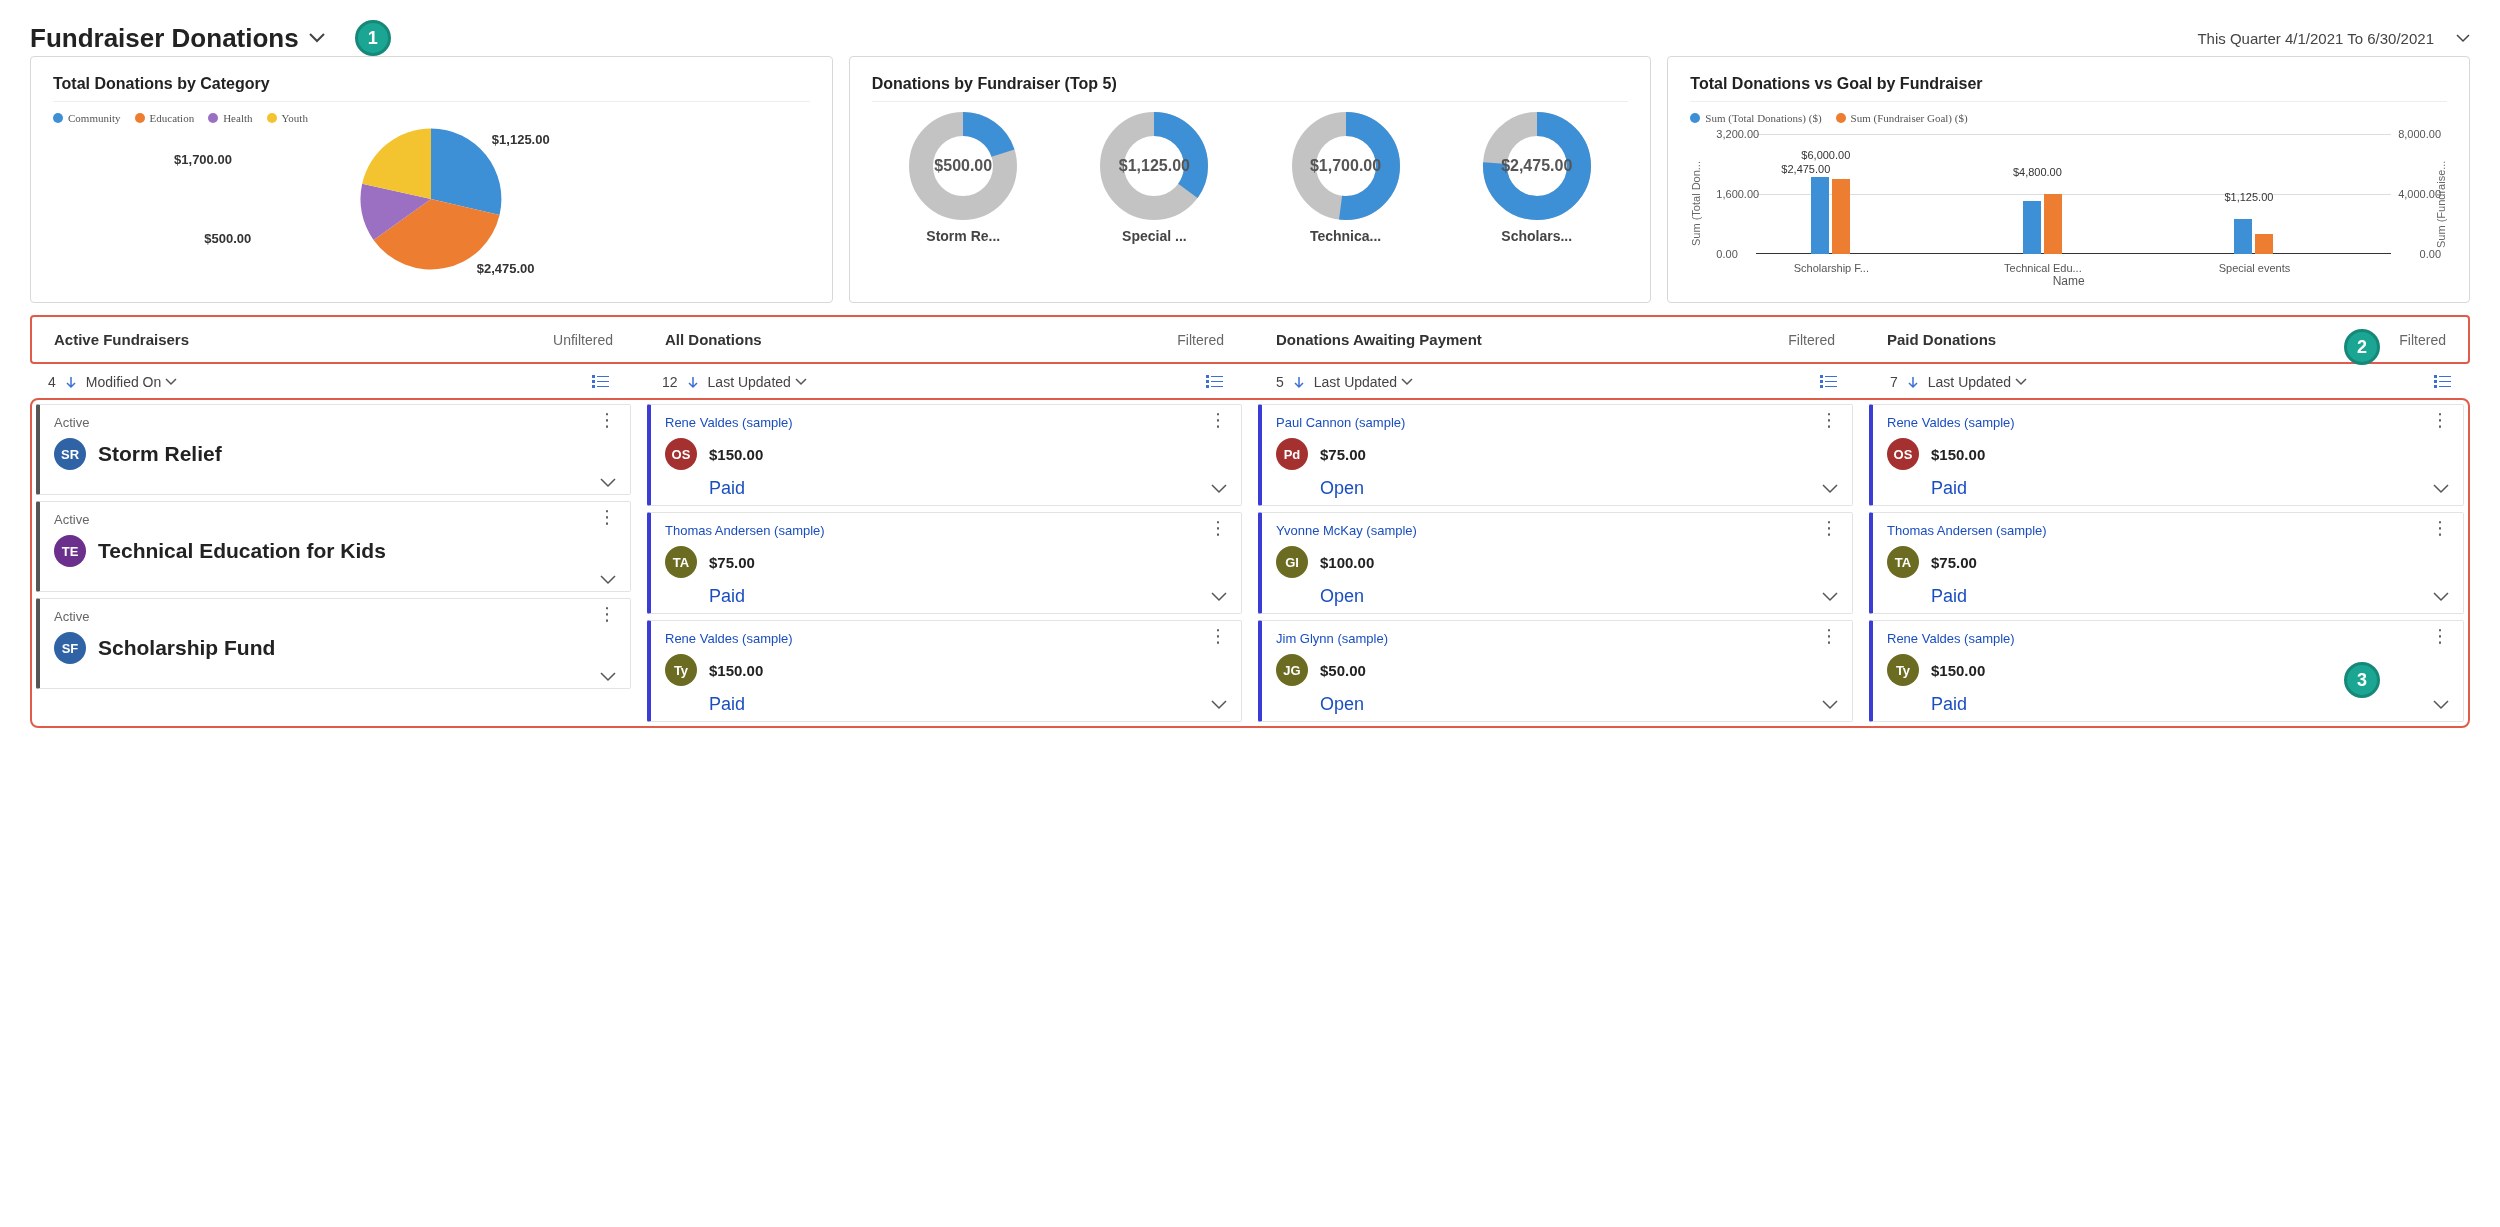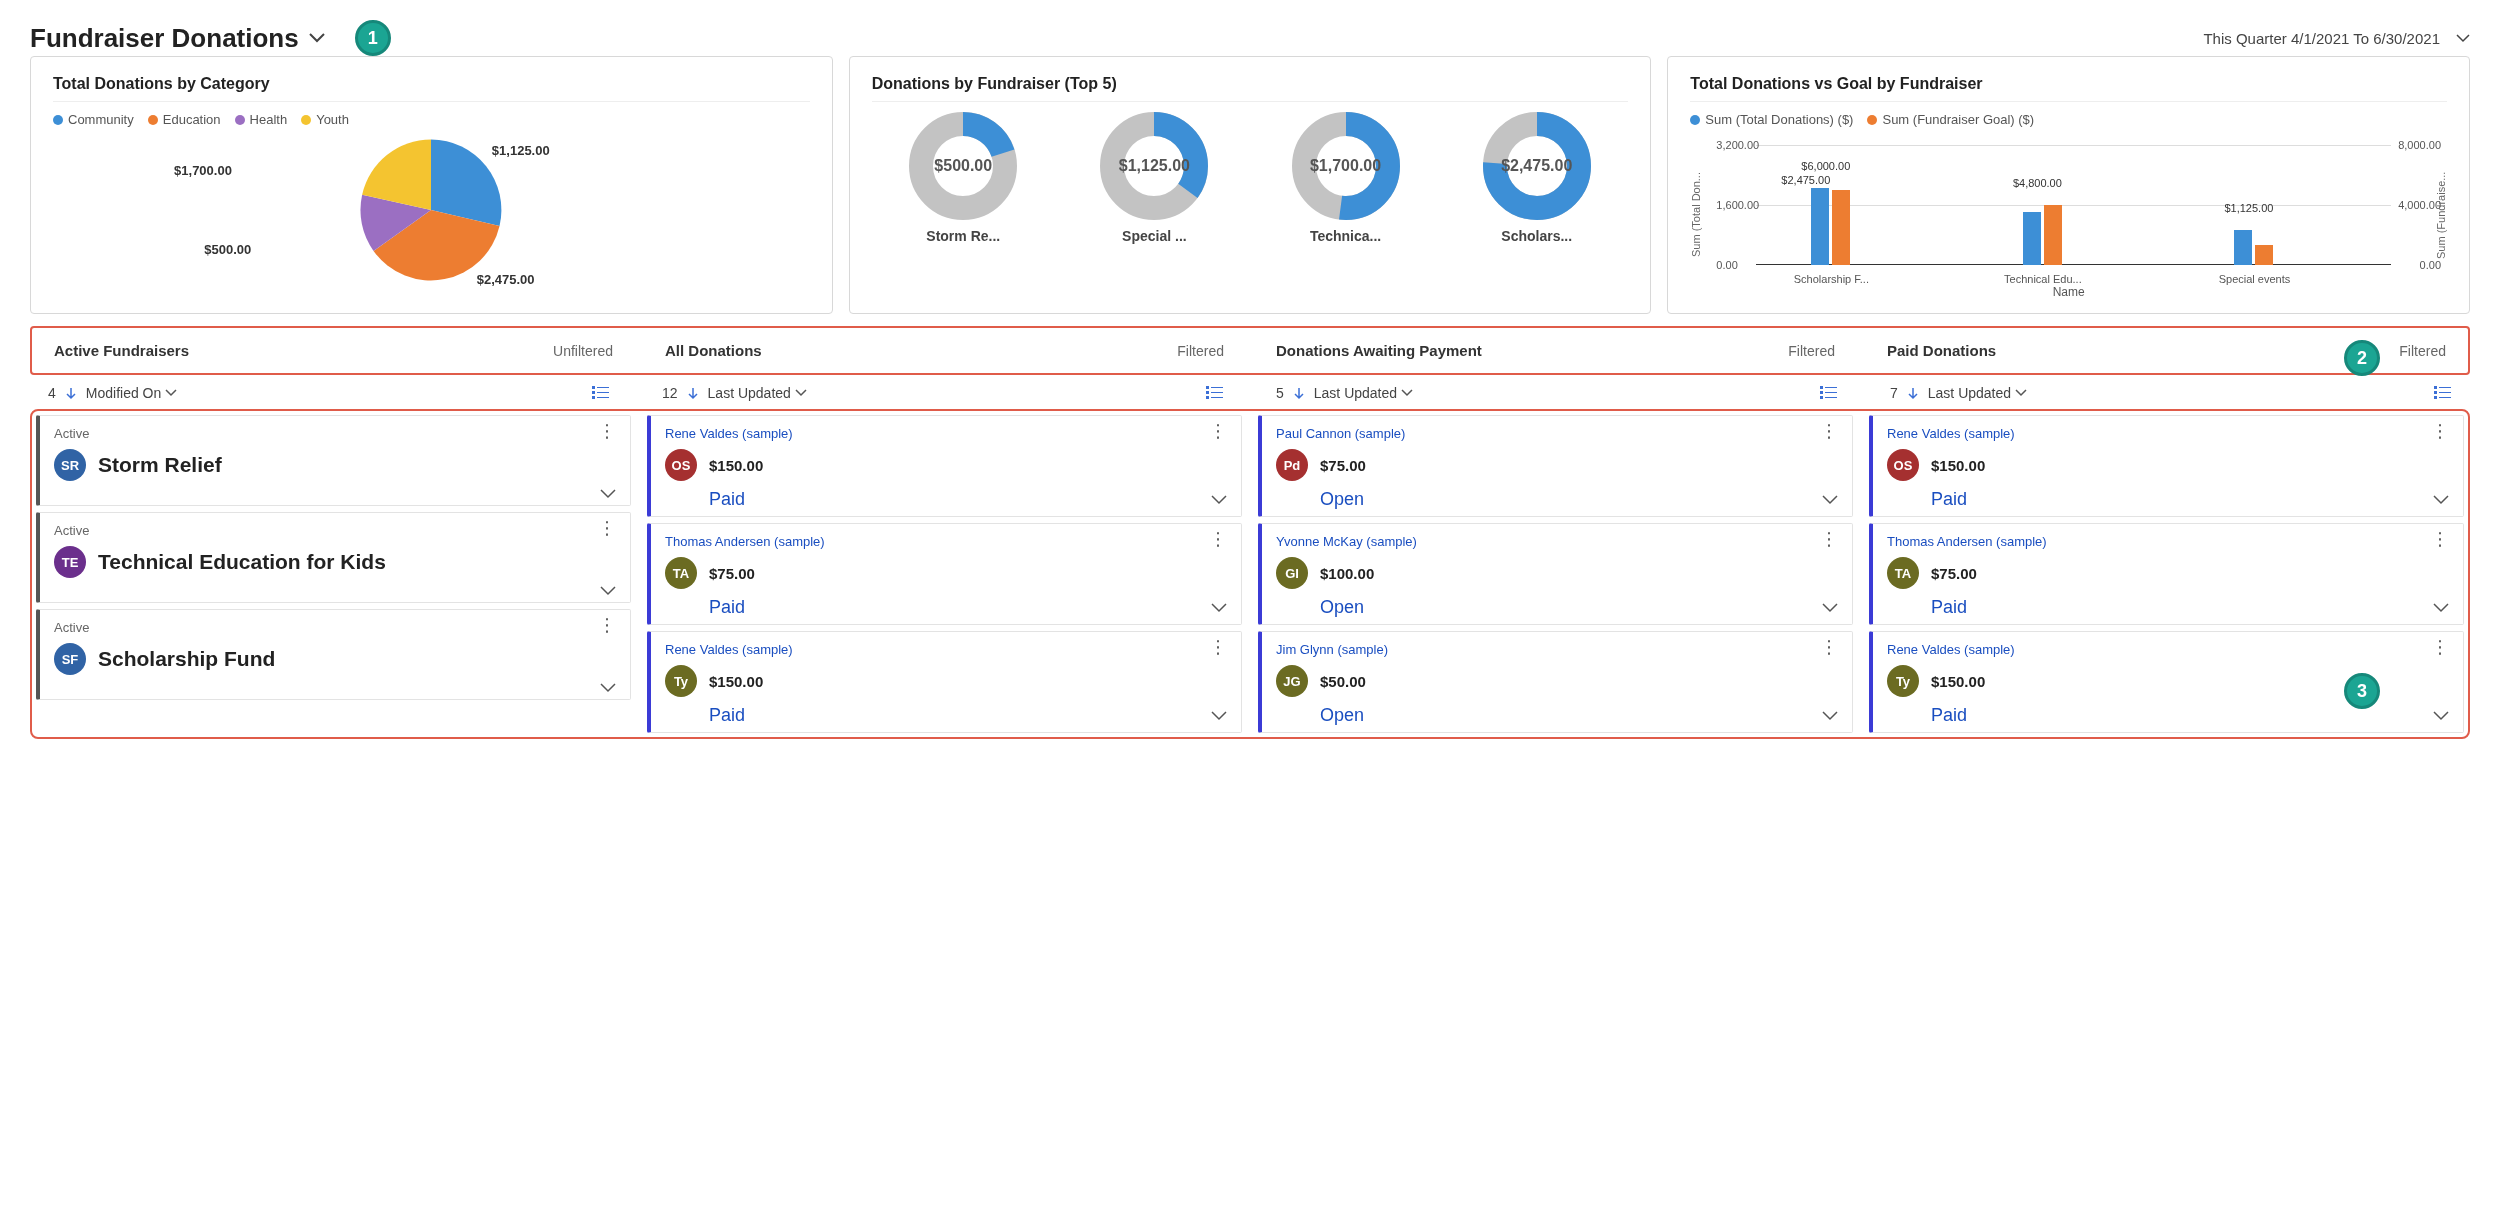--- a/index.html
+++ b/index.html
@@ -6,37 +6,37 @@
   body {
     font-family: "Segoe UI", Arial, sans-serif;
     background: #fff;
     color: #333;
     font-size: 14px;
     padding: 20px 30px;
   }
   .header-row { display: flex; justify-content: space-between; align-items: center; }
   .page-title { font-size: 26px; font-weight: 600; color: #222; display: flex; align-items: center; gap: 10px; }
   .title-caret { font-size: 16px; color: #444; }
-  .date-range { font-size: 15px; color: #444; display: flex; align-items: center; gap: 16px; }
+  .date-range { font-size: 15px; color: #444; display: flex; align-items: center; gap: 22px; }
   .chevron { display: inline-block; }
   .badge-circle {
     width: 36px; height: 36px; border-radius: 50%;
     background: #1ba593; color: #fff; font-weight: 600;
     display: inline-flex; align-items: center; justify-content: center;
     font-size: 18px; border: 3px solid #16887a;
     margin-left: 20px;
   }
 
   .chart-row { display: flex; gap: 16px; margin-bottom: 12px; }
   .chart-card {
     flex: 1; border: 1px solid #d8d8d8; border-radius: 4px;
     background: #fff; padding: 18px 22px; min-height: 230px;
   }
   .chart-title { font-size: 16px; font-weight: 600; color: #222; margin-bottom: 10px; padding-bottom: 8px; border-bottom: 1px solid #eee; }
-  .legend { display: flex; gap: 14px; font-size: 13px; margin-bottom: 8px; flex-wrap: wrap; }
+  .legend { display: flex; gap: 14px; font-size: 11px; flex-wrap: wrap; font-family: Liberation Serif, serif; }
   .legend-item { display: flex; align-items: center; gap: 5px; color: #555; }
   .swatch { width: 10px; height: 10px; border-radius: 50%; display: inline-block; }
 
   .pie-wrap { display: flex; justify-content: center; position: relative; height: 150px; }
   .pie-label { position: absolute; font-size: 13px; font-weight: 600; color: #333; }
 
   .donut-row { display: flex; justify-content: space-around; gap: 8px; }
   .donut-col { display: flex; flex-direction: column; align-items: center; gap: 8px; }
   .donut-label { font-size: 14px; font-weight: 600; color: #444; }
   .donut { position: relative; width: 108px; height: 108px; }

